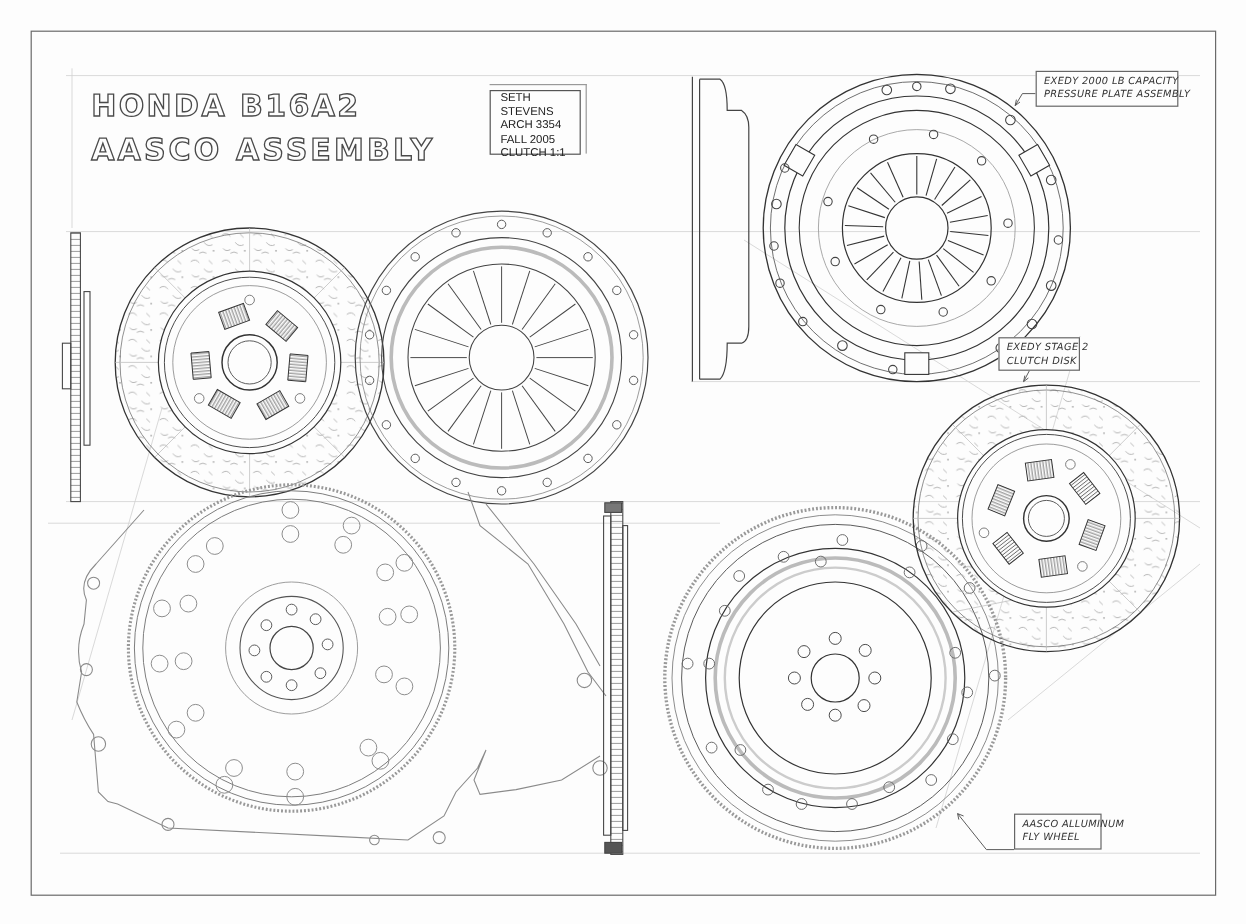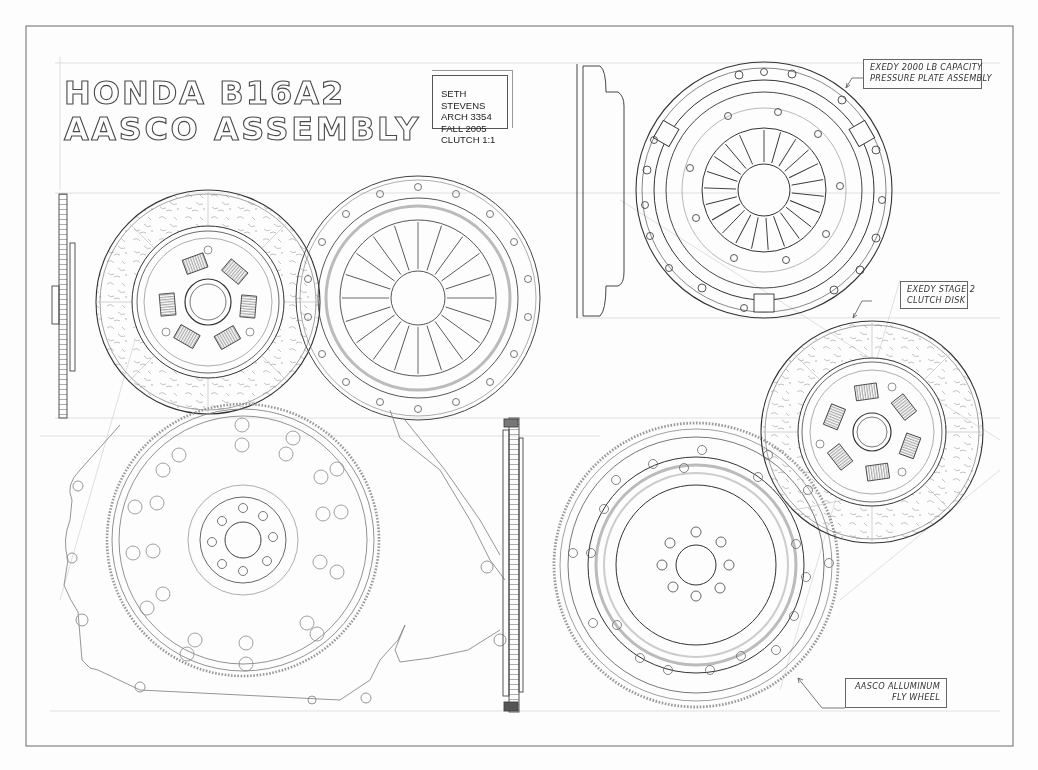--- a/index.html
+++ b/index.html
@@ -1,44 +1,44 @@
 <!DOCTYPE html>
 <html><head>
 <meta charset="utf-8">
 <style>
   html, body { margin: 0; padding: 0; background: #fdfdfd; }
   body { width: 1038px; height: 770px; position: relative; overflow: hidden;
          font-family: "Liberation Sans", sans-serif; }
   #sheet { position: absolute; left: 0; top: 0; width: 1038px; height: 770px; }
   .title-line {
-    position: absolute; left: 64px; font-family: "DejaVu Sans", sans-serif;
-    font-weight: bold; font-size: 32px; letter-spacing: 2px;
+    position: absolute; left: 76px; font-family: "DejaVu Sans", sans-serif;
+    font-weight: bold; font-size: 25px; letter-spacing: 2px;
     color: #fdfdfd; -webkit-text-stroke: 1.1px #4a4a4a;
     white-space: nowrap;
   }
   #title-1 { top: 74px; }
   #title-2 { top: 110px; letter-spacing: 2.6px; }
   .info-box {
     position: absolute; left: 408px; top: 75px; width: 76px; height: 54px;
-    border: 1px solid #555; padding: 12px 0 0 8px; box-sizing: border-box;
+    border: 1px solid #555; padding: 0 0 0 8px; box-sizing: border-box;
     font-family: "Liberation Sans Narrow", "Liberation Sans", sans-serif; font-size: 9.5px;
-    line-height: 11.6px; color: #222; background: transparent; margin-left: 24px;
+    line-height: 11.6px; color: #222; background: transparent;
   }
   .info-box::after { content: ""; position: absolute; right: -6px; top: -6px; width: 80px; height: 57px;
     border-top: 1px solid #999; border-right: 1px solid #999; }
   .callout {
     position: absolute; border: 1px solid #666; background: #fdfdfd;
     font-family: "DejaVu Sans", sans-serif; font-size: 8.2px; line-height: 11px;
     color: #333; padding: 2px 6px; box-sizing: border-box; letter-spacing: 0.3px;
-    font-style: italic; text-transform: uppercase; text-align: right;
+    font-style: italic; text-transform: uppercase;
   }
   .callout .l { display: block; white-space: nowrap; }
   #callout-pressure { left: 863px; top: 59px; width: 119px; height: 30px; }
-  #callout-disk { left: 900px; top: 281px; width: 68px; height: 28px; }
-  #callout-flywheel { left: 845px; top: 678px; width: 102px; height: 30px; }
+  #callout-disk { left: 832px; top: 281px; width: 68px; height: 28px; }
+  #callout-flywheel { left: 845px; top: 678px; width: 73px; height: 30px; }
 </style>
 </head>
 <body>
 
 <svg id="sheet" viewBox="0 0 1038 770" xmlns="http://www.w3.org/2000/svg">
   <defs>
 
     <pattern id="friction" width="26" height="22" patternUnits="userSpaceOnUse">
       <path d="M3 4 q4 -3 7 1 M14 10 q3 4 7 2 M4 15 q2 3 6 1 M18 3 l3 3 M10 19 q3 -2 6 0" fill="none" stroke="#a9a9a9" stroke-width="0.7"></path>
       <circle cx="22" cy="17" r="0.8" fill="#aaa"></circle>

